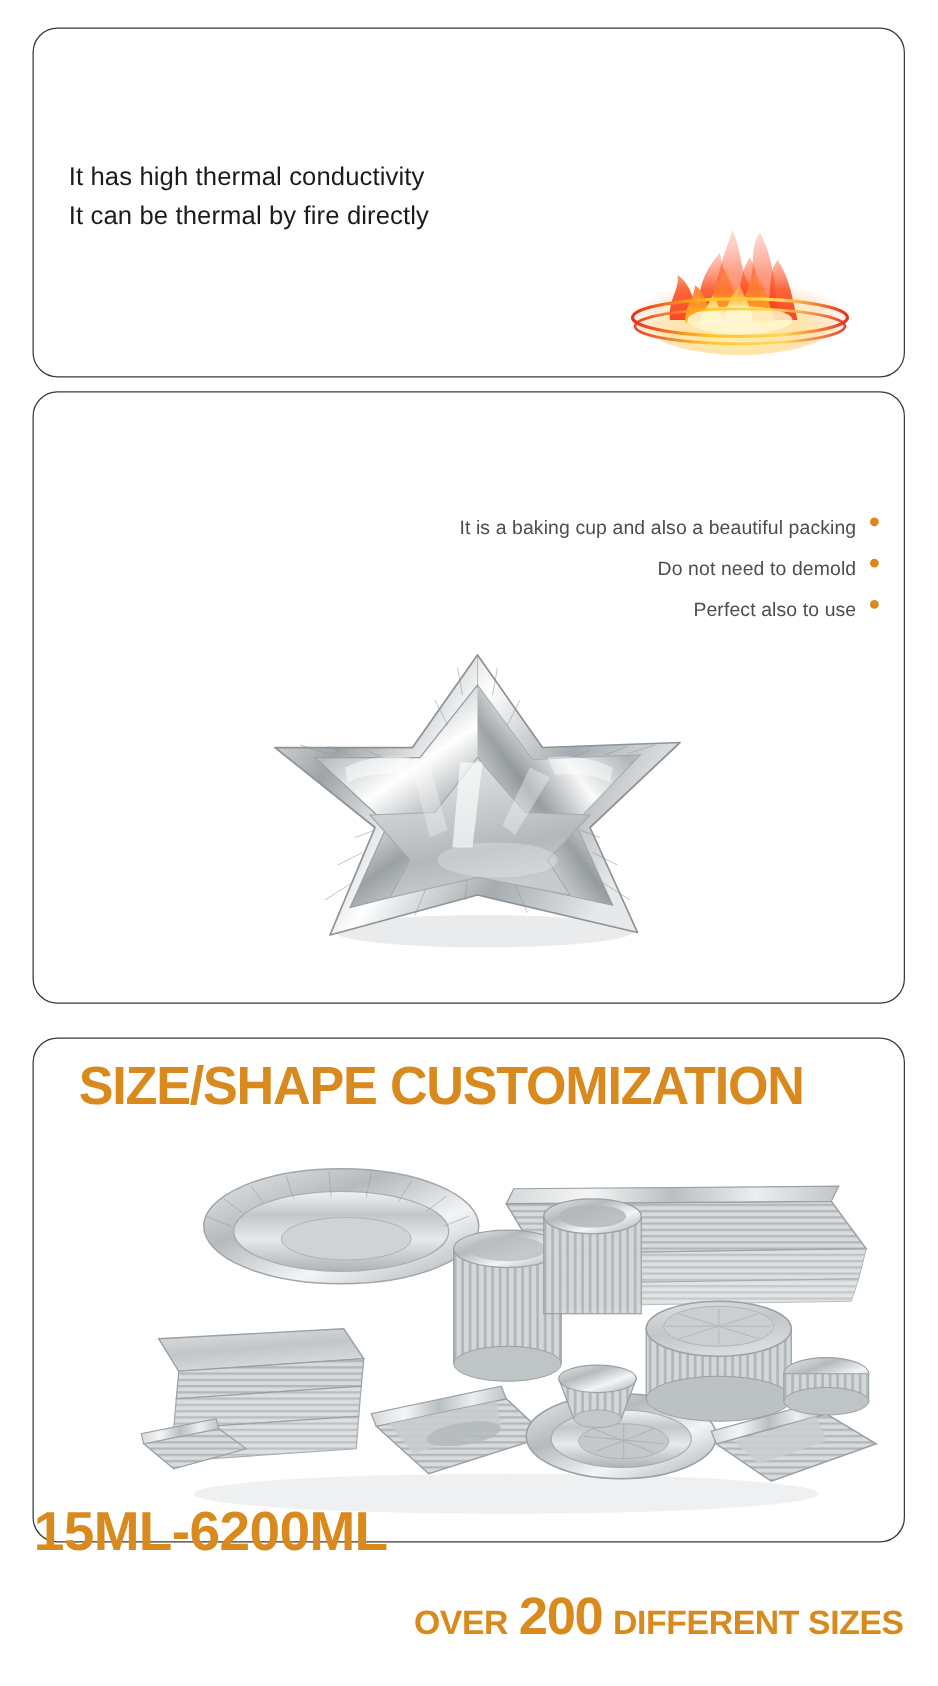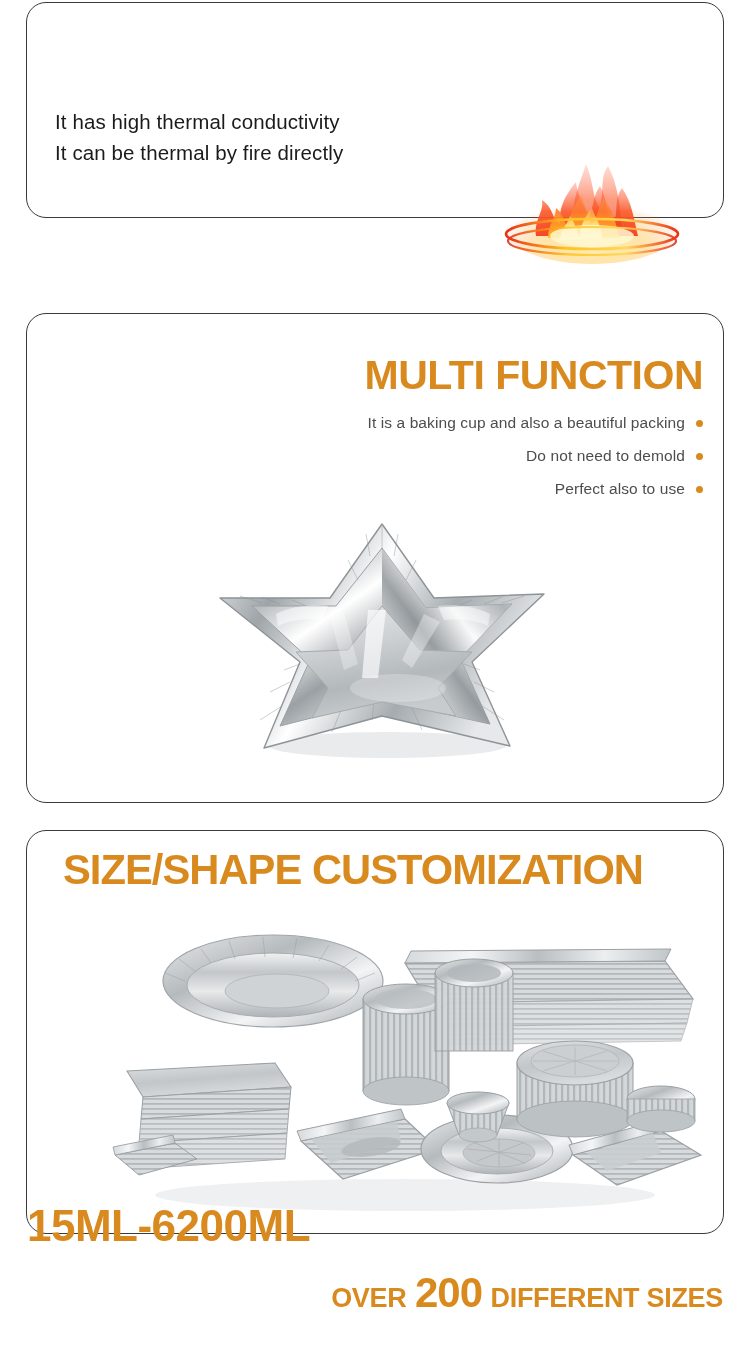--- a/index.html
+++ b/index.html
@@ -19,21 +19,21 @@
     position: absolute;
     left: 26px;
     width: 698px;
     background: #ffffff;
     border: 1px solid #3a3a3a;
     border-radius: 20px;
     box-sizing: border-box;
   }
 
   
-  #panel-thermal { top: 2px; height: 216px; }
+  #panel-thermal { top: 22px; height: 280px; }
 
   .thermal-text {
     position: absolute;
     left: 28px;
     top: 103px;
     font-size: 20.5px;
     line-height: 31px;
     color: #1b1b1b;
     font-weight: 400;
     letter-spacing: 0.1px;
@@ -65,21 +65,20 @@
   }
 
   .bullet-list {
     position: absolute;
     right: 20px;
     top: 100px;
     text-align: right;
   }
   .bullet-row {
     display: flex;
-    align-items: center;
     justify-content: flex-end;
     margin-bottom: 15px;
     white-space: nowrap;
     margin-left: 32px;
   }
   .bullet-label {
     font-size: 15.5px;
     color: #4d4d4d;
     letter-spacing: 0.1px;
   }
@@ -207,21 +206,20 @@
       <ellipse cx="110" cy="108" rx="42" ry="11" fill="#FFF7D0" opacity="0.85"></ellipse>
 
       <ellipse cx="110" cy="106" rx="86" ry="15" fill="none" stroke="url(#ringG)" stroke-width="2.6"></ellipse>
       <ellipse cx="110" cy="113" rx="84" ry="14" fill="none" stroke="url(#ringG)" stroke-width="2.2" opacity="0.9"></ellipse>
     </svg>
   </div>
 </div>
 
 <div class="panel" id="panel-multi">
 
-  <div class="multi-heading">MULTI FUNCTION</div>
 
   <div class="bullet-list">
     <div class="bullet-row">
       <span class="bullet-label">It is a baking cup and also a beautiful packing</span>
       <span class="bullet-dot"></span>
     </div>
     <div class="bullet-row">
       <span class="bullet-label">Do not need to demold</span>
       <span class="bullet-dot"></span>
     </div>

